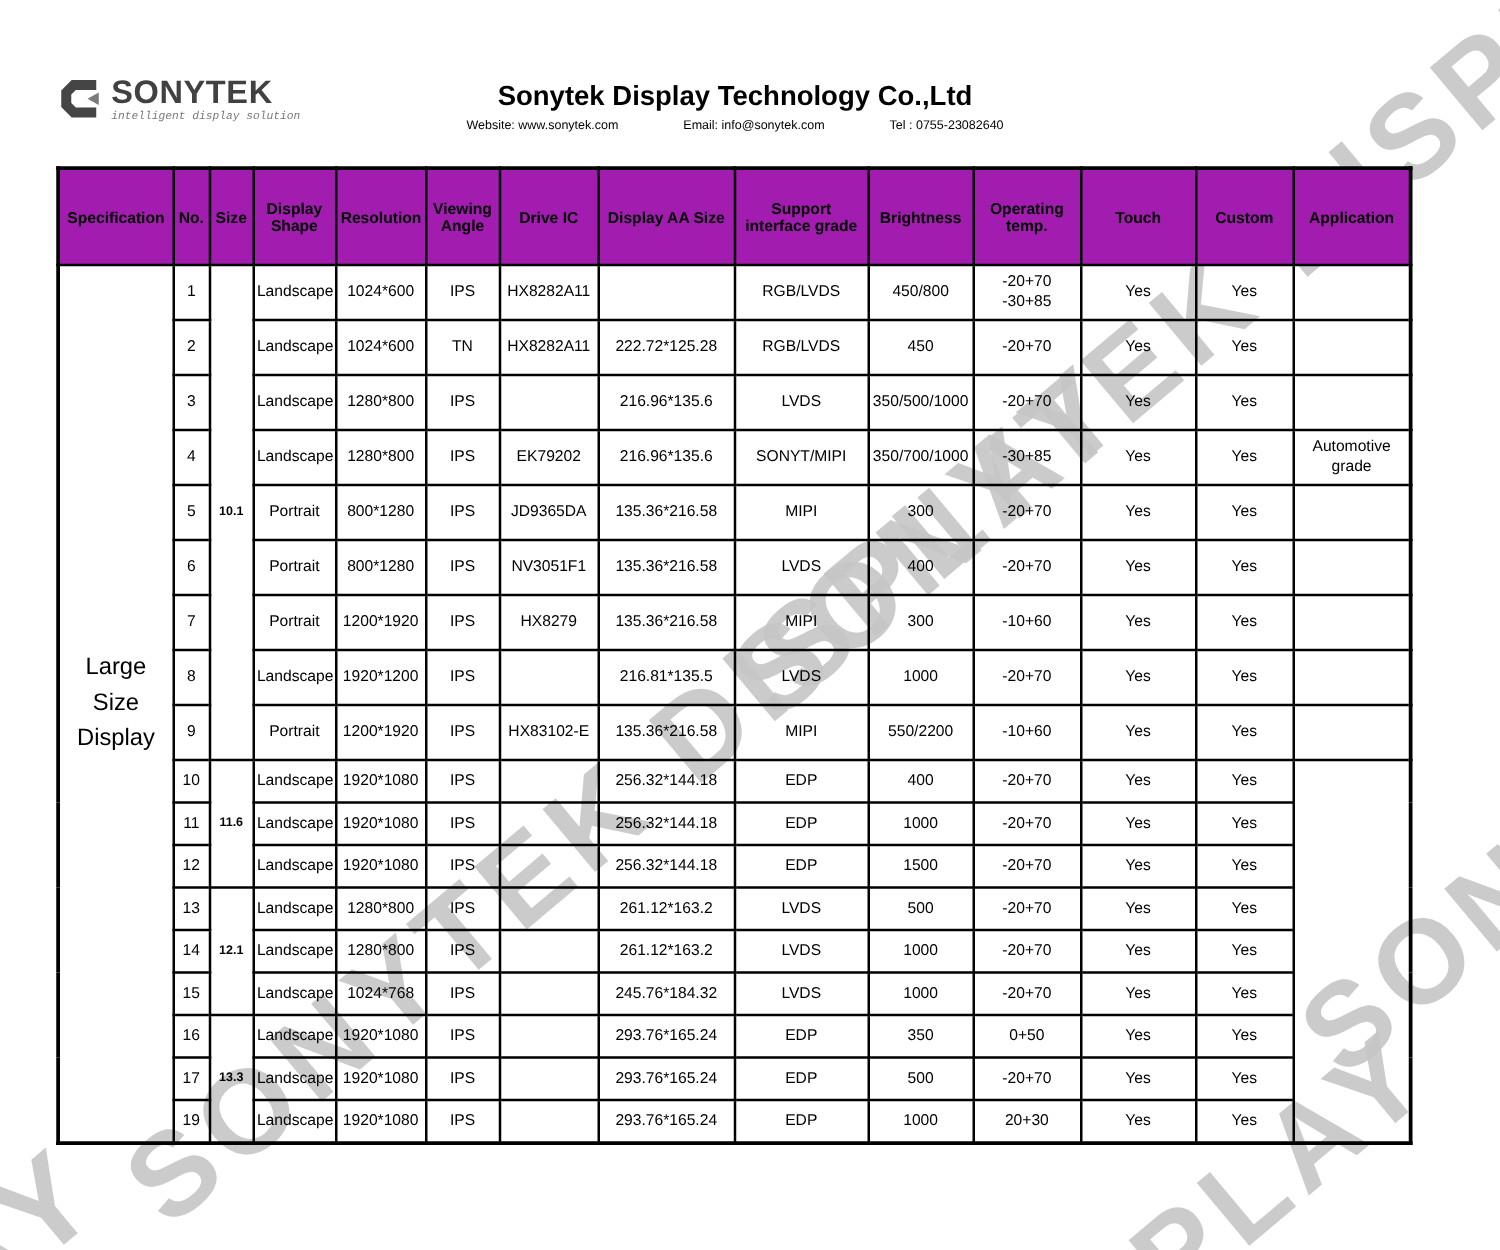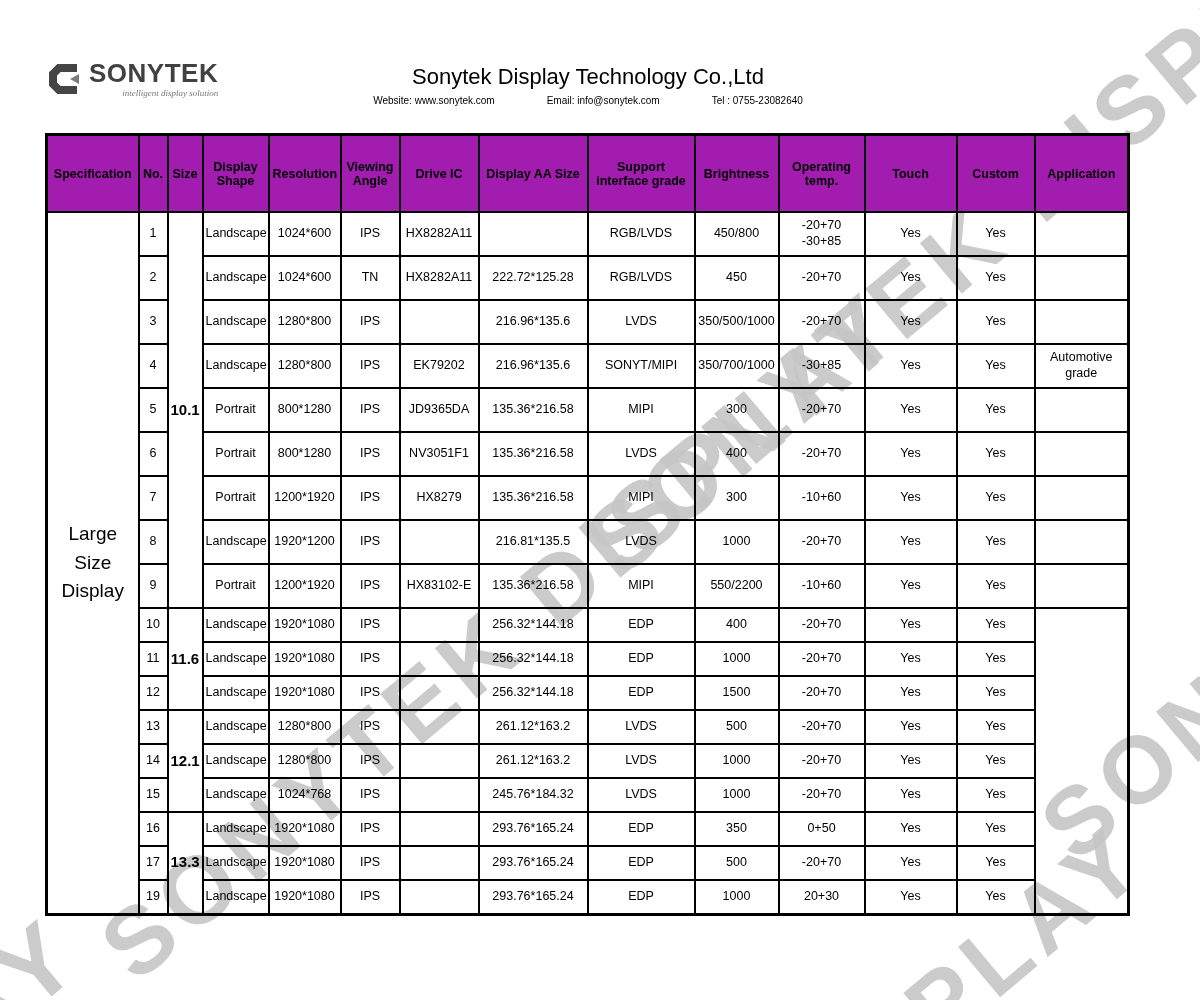--- a/index.html
+++ b/index.html
@@ -28,23 +28,23 @@
   }
   .wm-a{left:600px;top:500px;}
   .wm-b{left:115px;top:905px;}
   .wm-c{left:-45px;top:975px;font-size:100px;}
   .wm-d{left:780px;top:1085px;}
   .wm-e{left:1055px;top:785px;}
   
   #logo{position:absolute;left:45px;top:57px;z-index:3;display:flex;align-items:flex-end;}
   #logo svg{display:block;margin-right:6px;}
   .logo-brand{font-size:26px;font-weight:bold;letter-spacing:.5px;color:#414141;line-height:1;margin-top:3px;}
-  .logo-tagline{font-size:9px;font-style:italic;color:#787878;text-align:right;margin-top:2px;font-family:Liberation Serif, serif;}
+  .logo-tagline{font-size:9px;font-style:italic;color:#787878;text-align:right;margin-top:2px;font-family:Liberation Mono, monospace;}
   #title-block{position:absolute;left:0;top:64px;width:1176px;text-align:center;z-index:3;}
-  #company-name{font-size:22px;font-weight:normal;line-height:1.2;}
+  #company-name{font-size:22px;font-weight:bold;line-height:1.2;}
   #address-line{font-size:12.5px;margin-top:7px;}
   #contact-line{font-size:10px;margin-top:5px;}
   #contact-line span{margin:0 26px;}
   
   #spec-table{
     position:absolute;left:45px;top:133px;z-index:2;
     width:1082px;
     border-collapse:collapse;
     table-layout:fixed;
     border:3px solid #000;
@@ -63,21 +63,21 @@
     background:transparent;
     font-size:12.5px;
     text-align:center;vertical-align:middle;
     padding:1px 2px;
     white-space:pre-line;
     line-height:1.25;
   }
   #spec-table tr.tall{height:44px;}
   #spec-table tr.short{height:34px;}
   #spec-table td.spec-cell{font-size:19px;font-weight:normal;line-height:1.5;}
-  #spec-table td.size-cell{font-weight:bold;font-size:15px;}
+  #spec-table td.size-cell{font-weight:bold;font-size:10px;}
 </style>
 </head>
 <body>
 
 <div id="page">
 
   <div class="wm wm-a">SONYTEK DISPLAY</div>
   <div class="wm wm-b">SONYTEK DISPLAY</div>
   <div class="wm wm-c">AY</div>
   <div class="wm wm-d">DISPLAY</div>

